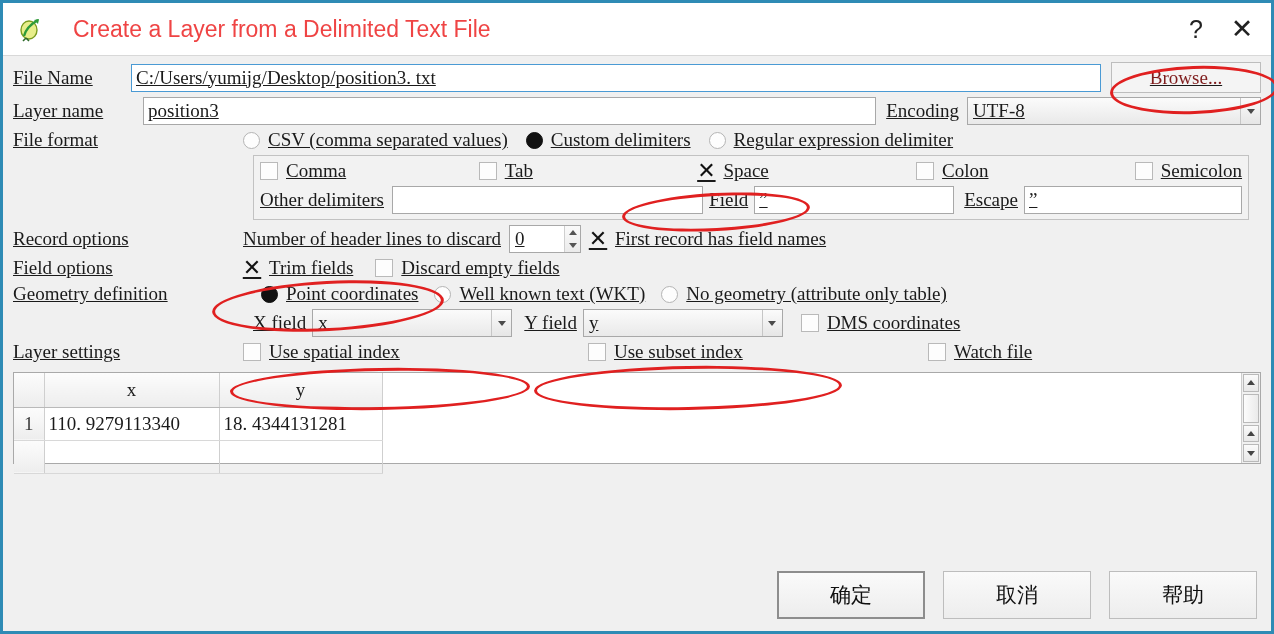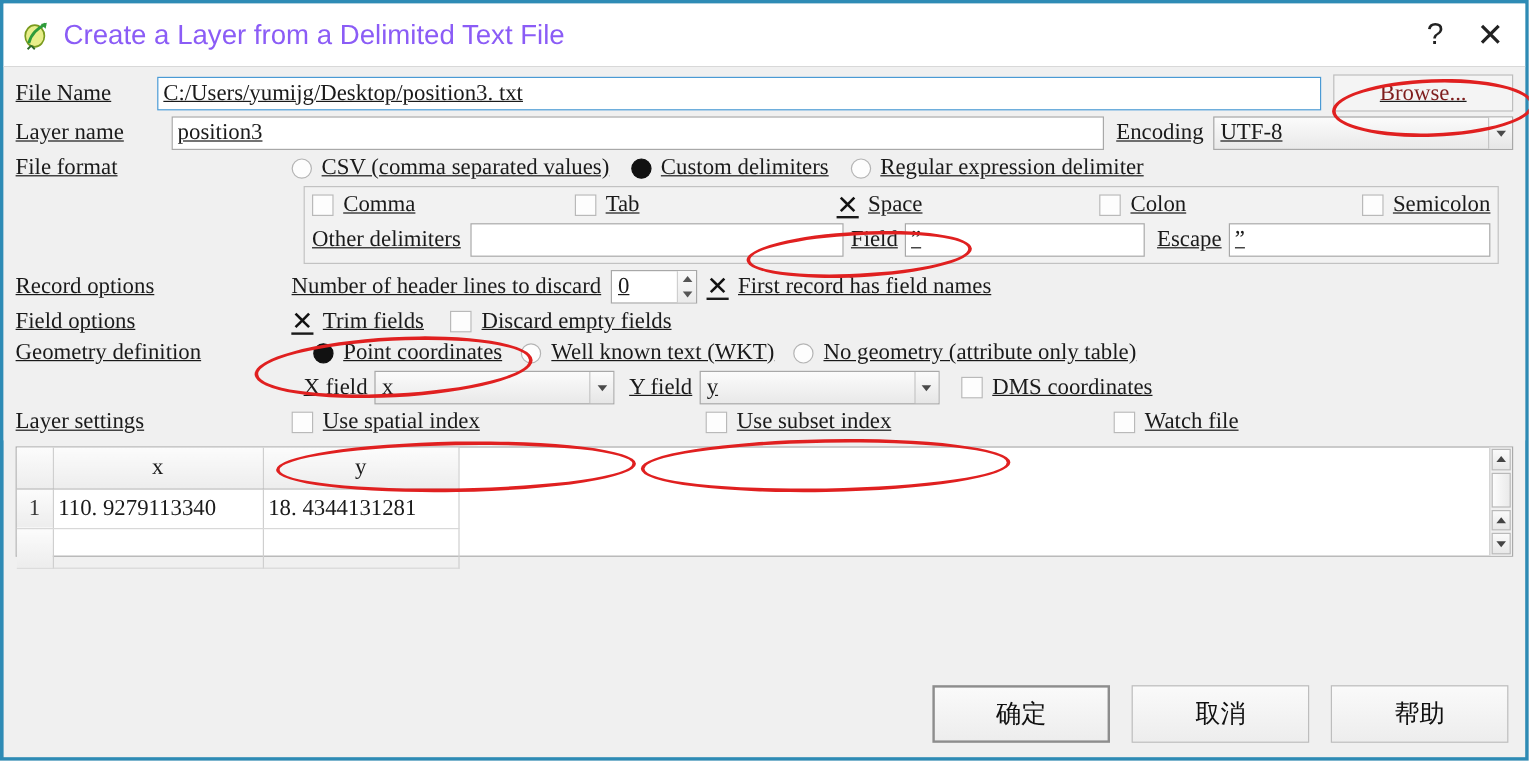--- a/index.html
+++ b/index.html
@@ -27,22 +27,23 @@
     padding: 0 6px 0 14px;
     border-bottom: 1px solid #d8d8d8;
   }
   .app-icon {
     width: 26px; height: 26px; margin-right: 10px;
     position: relative; flex: 0 0 auto;
   }
   .app-icon svg { display:block; }
   .title-text {
     font-family: "Liberation Sans", "DejaVu Sans", sans-serif;
-    font-size: 23px; font-weight: 400; color: #8b5cf6;
+    font-size: 23px; font-weight: 400; color: #ef4444;
     white-space: nowrap;
+    margin-left: 20px;
   }
   .title-spacer { flex: 1 1 auto; }
   .tb-btn {
     width: 46px; height: 44px;
     display: flex; align-items: center; justify-content: center;
     font-family: "Liberation Sans", "DejaVu Sans", sans-serif;
     font-size: 25px; color: #222; background: transparent;
     border: none; cursor: default;
   }
   .tb-btn.close { font-size: 27px; }
@@ -76,21 +77,21 @@
     background: #f4f4f4; border: 1px solid #bdbdbd;
     font-family: "Liberation Serif", "DejaVu Serif", serif;
     font-size: 19px; color: #7f1d1d;
     display: flex; align-items: center; justify-content: center;
     cursor: default;
   }
 
   .layername-input { flex: 1 1 auto; margin-right: 10px; }
   .encoding-label { margin-right: 8px; }
   .combo {
-    width: 250px; height: 28px;
+    width: 294px; height: 28px;
     border: 1px solid #a8a8a8;
     background: linear-gradient(#fbfbfb, #e9e9e9);
     display: flex; align-items: center;
     font-family: "Liberation Serif", "DejaVu Serif", serif;
     font-size: 19px; padding-left: 5px; position: relative;
     cursor: default;
   }
   .combo .arrow {
     position: absolute; right: 0; top: 0; bottom: 0; width: 20px;
     display: flex; align-items: center; justify-content: center;

